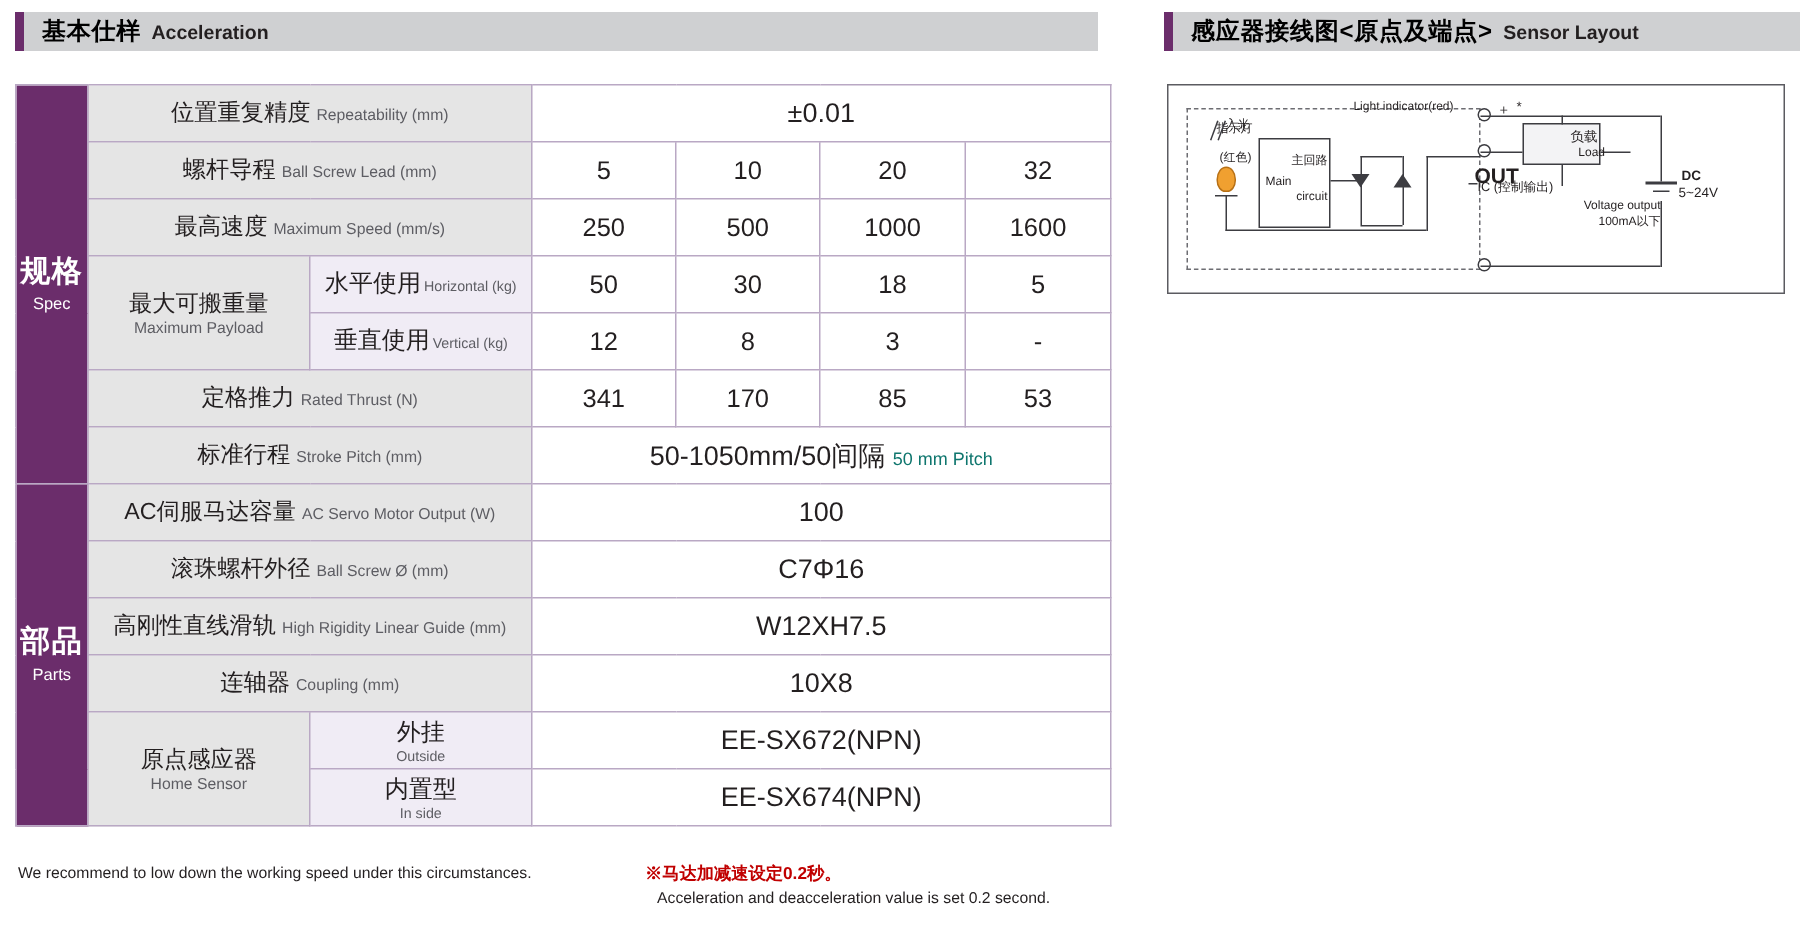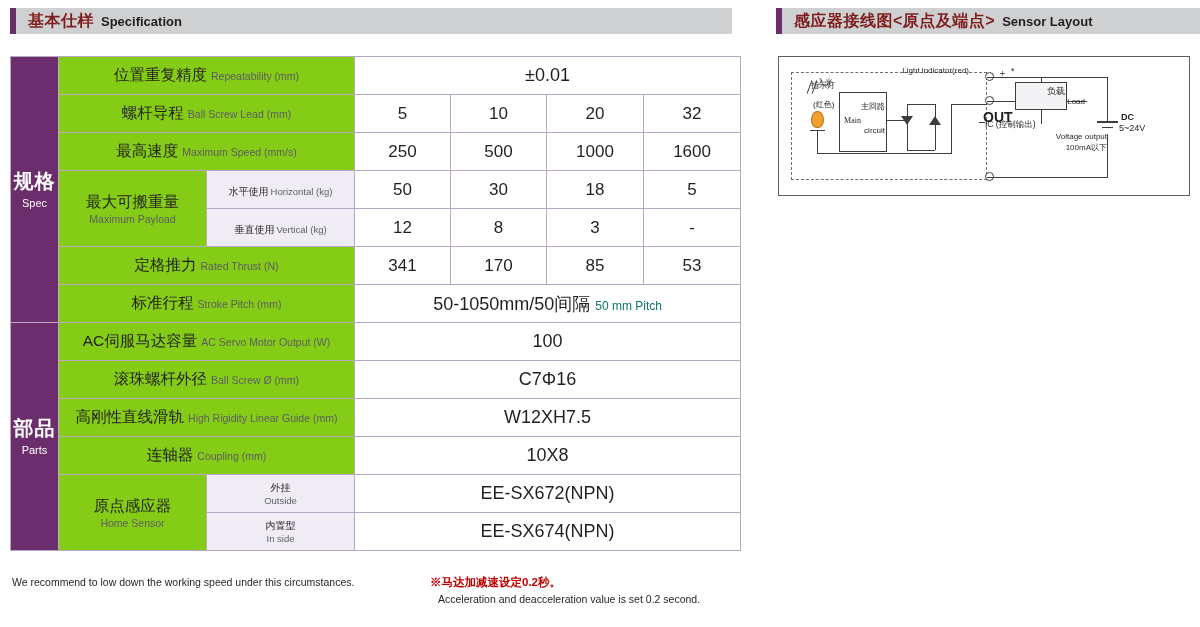--- a/index.html
+++ b/index.html
@@ -24,21 +24,21 @@
     width: 6px; height: 26px; background: #6b2d6b; margin-right: 0px;
   }
   .sec-head .hbg {
     height: 26px;
     background: #cfd0d2;
     display: flex;
     align-items: center;
     padding: 0 14px 0 12px;
   }
   .sec-head .cn {
-    font-size: 16px; font-weight: bold; color: #7f1d1d; letter-spacing: 0.5px;
+    font-size: 16px; font-weight: bold; color: #000000; letter-spacing: 0.5px;
   }
   .sec-head .en {
     font-size: 13px; font-weight: bold; color: #231f20; margin-left: 7px;
   }
 
   #spec-head { left: 10px; top: 8px; }
   #spec-head .hbg { width: 716px; }
   #sensor-head { left: 776px; top: 8px; }
   #sensor-head .hbg { width: 418px; }
 
@@ -64,33 +64,33 @@
     color: #ffffff;
     width: 48px;
     vertical-align: middle;
   }
   .grp .gcn {
     font-size: 20px; font-weight: bold; line-height: 1.12; letter-spacing: 1px;
   }
   .grp .gen { font-size: 11px; margin-top: 4px; }
 
   .lbl {
-    background: #84cc16;
+    background: #e5e5e5;
     text-align: left;
     padding: 5px 6px 5px 10px;
   }
   .lbl .cn { font-size: 15.5px; color: #231f20; }
   .lbl .en { font-size: 10.5px; color: #5d5d63; margin-left: 4px; }
 
   .sub {
     background: #f0ecf5;
     text-align: left;
     padding: 4px 4px 4px 8px;
   }
-  .sub .cn { font-size: 10px; color: #231f20; }
+  .sub .cn { font-size: 16px; color: #231f20; }
   .sub .en { font-size: 9.5px; color: #5d5d63; }
   .sub .en-inline { font-size: 9.5px; color: #5d5d63; margin-left: 2px; }
 
   .val { font-size: 17px; background: #ffffff; height: 38px; }
   .val-wide { font-size: 18px; }
   .val-wide .small { font-size: 12px; color: #0f766e; margin-top: 28px; }
   .row-h { height: 38px; }
 
   
   .notes { position: absolute; left: 12px; top: 575px; width: 740px; }
@@ -142,21 +142,21 @@
 </style>
 </head>
 <body>
 
 <div class="page">
 
   <div class="sec-head" id="spec-head">
     <div class="bar"></div>
     <div class="hbg">
       <span class="cn">基本仕样</span>
-      <span class="en">Specification</span>
+      <span class="en">Acceleration</span>
     </div>
   </div>
 
   <div class="sec-head" id="sensor-head">
     <div class="bar"></div>
     <div class="hbg">
       <span class="cn">感应器接线图&lt;原点及端点&gt;</span>
       <span class="en">Sensor Layout</span>
     </div>
   </div>
@@ -327,21 +327,21 @@
 
       <div class="wire" style="left:22px; top:16px; width:1px; height:14px; transform:rotate(20deg);"></div>
       <div class="wire" style="left:27px; top:16px; width:1px; height:14px; transform:rotate(20deg);"></div>
 
       <div class="led" style="left:24px; top:47px;"></div>
       <div class="wire" style="left:23px; top:66px; width:15px; height:1px;"></div>
       <div class="wire" style="left:30px; top:66px; width:1px; height:24px;"></div>
 
       <div class="solid-box" style="left:52px; top:28px; width:48px; height:60px;"></div>
       <div class="txt c" style="left:54px; top:38px; width:44px;">主回路</div>
-      <div class="txt c" style="left:54px; top:52px; width:20px;font-family:Liberation Serif, serif;">Main</div>
+      <div class="txt c" style="left:54px; top:52px; width:20px;">Main</div>
       <div class="txt c" style="left:54px; top:62px; width:44px;">circuit</div>
 
       <div class="wire" style="left:120px; top:40px; width:1px; height:46px;"></div>
       <div class="tri" style="left:114px; top:52px;"></div>
       <div class="wire" style="left:148px; top:40px; width:1px; height:46px;"></div>
       <div class="tri" style="left:142px; top:52px; transform:rotate(180deg);"></div>
       <div class="wire" style="left:100px; top:56px; width:20px; height:1px;"></div>
       <div class="wire" style="left:120px; top:40px; width:28px; height:1px;"></div>
       <div class="wire" style="left:120px; top:86px; width:28px; height:1px;"></div>
       <div class="wire" style="left:30px; top:89px; width:134px; height:1px;"></div>
@@ -356,21 +356,21 @@
       <div class="circ" style="left:198px; top:108px;"></div>
 
       <div class="wire" style="left:200px; top:13px; width:120px; height:1px;"></div>
       <div class="wire" style="left:200px; top:113px; width:120px; height:1px;"></div>
       <div class="wire" style="left:200px; top:37px; width:100px; height:1px;"></div>
       <div class="wire" style="left:164px; top:40px; width:1px; height:50px;"></div>
       <div class="wire" style="left:164px; top:40px; width:36px; height:1px;"></div>
 
       <div class="solid-box" style="left:228px; top:18px; width:52px; height:28px; background:#f3f3f5;"></div>
       <div class="txt c" style="left:230px; top:22px; width:48px; font-size:9px;">负载</div>
-      <div class="txt c" style="left:230px; top:33px; width:68px;">Load</div>
+      <div class="txt c" style="left:230px; top:33px; width:53px;">Load</div>
       <div class="wire" style="left:254px; top:13px; width:1px; height:6px;"></div>
       <div class="wire" style="left:254px; top:46px; width:1px; height:14px;"></div>
 
       <div class="txt" style="left:198px; top:55px; font-size:8.5px;">IC (控制输出)</div>
       <div class="wire" style="left:192px; top:58px; width:6px; height:1px;"></div>
 
       <div class="txt c" style="left:200px; top:68px; width:120px;">Voltage output</div>
       <div class="txt c" style="left:200px; top:79px; width:120px;">100mA以下</div>
 
       <div class="wire" style="left:320px; top:13px; width:1px; height:44px;"></div>

